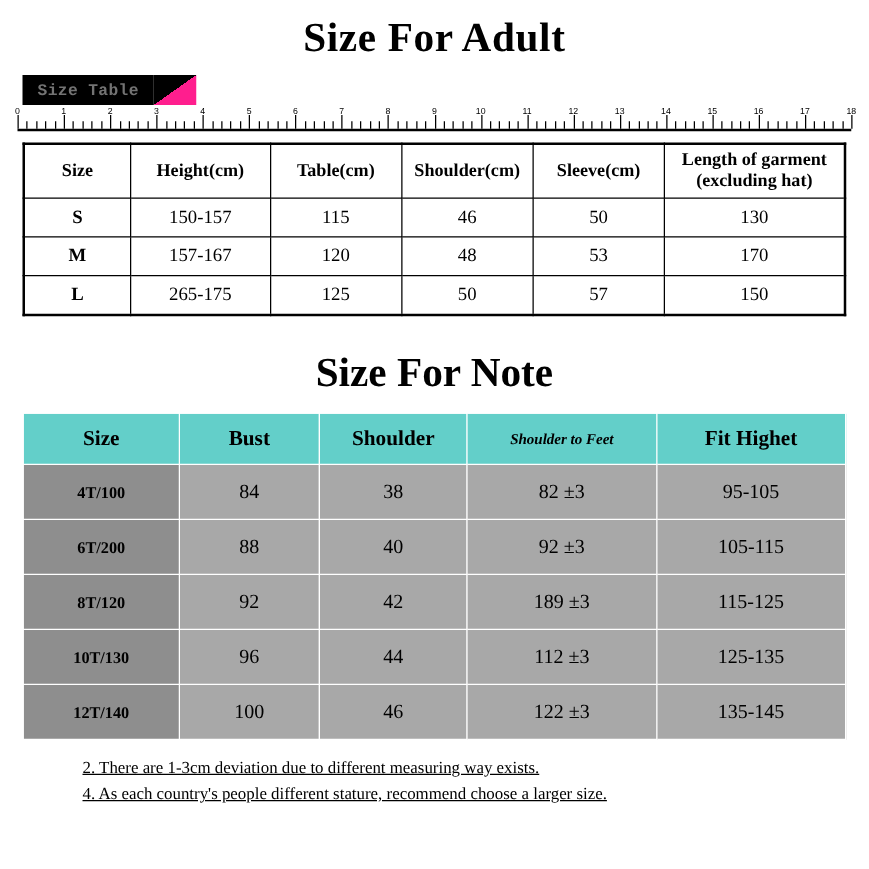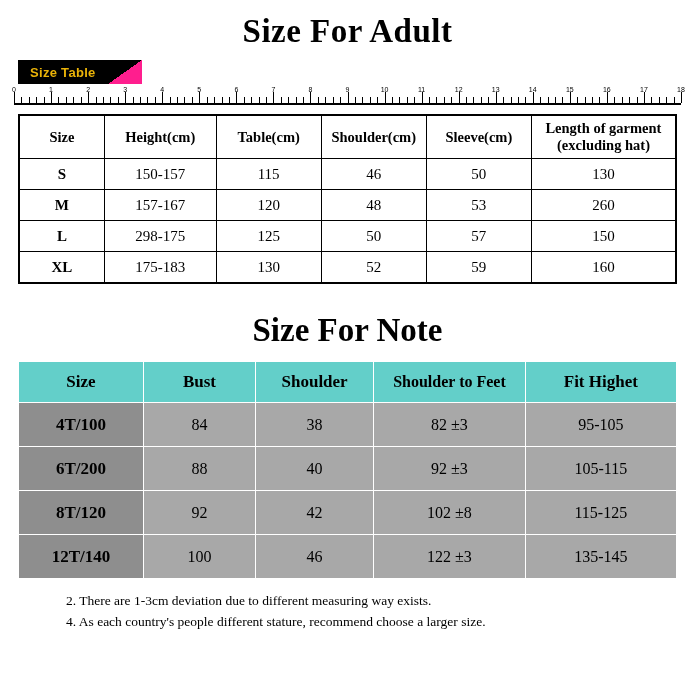--- a/index.html
+++ b/index.html
@@ -34,22 +34,22 @@
 
   .banner {
     position: relative;
     height: 24px;
     margin: 0 18px 0 18px;
     display: flex;
     align-items: stretch;
   }
   .banner-left {
     background: #000;
-    color: #eab308;
-    font-family: Liberation Sans, sans-serif;
+    color: #737373;
+    font-family: Liberation Mono, monospace;
     font-weight: bold;
     font-size: 13px;
     padding: 0 12px;
     display: flex;
     align-items: center;
     letter-spacing: 0.3px;
   }
   .banner-wedge {
     width: 34px;
     background: linear-gradient(to bottom right, #000 0 50%, #ff1e8e 50% 100%);
@@ -151,41 +151,42 @@
     height: 41px;
     background: #a8a8a8;
   }
   table.child tr.head td {
     background: #63cfc9;
     font-weight: bold;
     font-size: 17px;
     height: 38px;
   }
   table.child tr.head td.small {
-    font-size: 16px;
-    font-weight: bold;
+    font-size: 12px;
+    font-weight: bold;
+    font-style: italic;
   }
   table.child td.sizecell {
     background: #8e8e8e;
     font-weight: bold;
-    font-size: 17px;
+    font-size: 13px;
   }
 
   
   .notes {
     padding: 12px 24px 0 30px;
     font-family: "Liberation Serif", serif;
     font-size: 13.5px;
     line-height: 1.55;
   }
   .notes .lbl {
     font-weight: bold;
   }
   .notes .row { display: block; }
-  .notes .row.indent { padding-left: 36px; }
+  .notes .row.indent { padding-left: 36px; text-decoration: underline; }
 </style>
 </head>
 <body>
 
 <div class="page">
 
   <div class="title">Size For Adult</div>
 
   <div class="banner">
     <div class="banner-left">Size Table</div>
@@ -334,37 +335,29 @@
             <td>46</td>
             <td>50</td>
             <td>130</td>
           </tr>
           <tr>
             <td class="sz">M</td>
             <td>157-167</td>
             <td>120</td>
             <td>48</td>
             <td>53</td>
-            <td>260</td>
+            <td>170</td>
           </tr>
           <tr>
             <td class="sz">L</td>
-            <td>298-175</td>
+            <td>265-175</td>
             <td>125</td>
             <td>50</td>
             <td>57</td>
             <td>150</td>
-          </tr>
-          <tr>
-            <td class="sz">XL</td>
-            <td>175-183</td>
-            <td>130</td>
-            <td>52</td>
-            <td>59</td>
-            <td>160</td>
           </tr>
         </tbody>
     </table>
   </div>
 
   <div class="title2">Size For Note</div>
 
   <div class="child-wrap">
     <table class="grid child" id="child-table">
       <colgroup>
@@ -393,22 +386,29 @@
             <td class="sizecell">6T/200</td>
             <td>88</td>
             <td>40</td>
             <td>92 ±3</td>
             <td>105-115</td>
           </tr>
           <tr>
             <td class="sizecell">8T/120</td>
             <td>92</td>
             <td>42</td>
-            <td>102 ±8</td>
+            <td>189 ±3</td>
             <td>115-125</td>
+          </tr>
+          <tr>
+            <td class="sizecell">10T/130</td>
+            <td>96</td>
+            <td>44</td>
+            <td>112 ±3</td>
+            <td>125-135</td>
           </tr>
           <tr>
             <td class="sizecell">12T/140</td>
             <td>100</td>
             <td>46</td>
             <td>122 ±3</td>
             <td>135-145</td>
           </tr>
         </tbody>
     </table>

